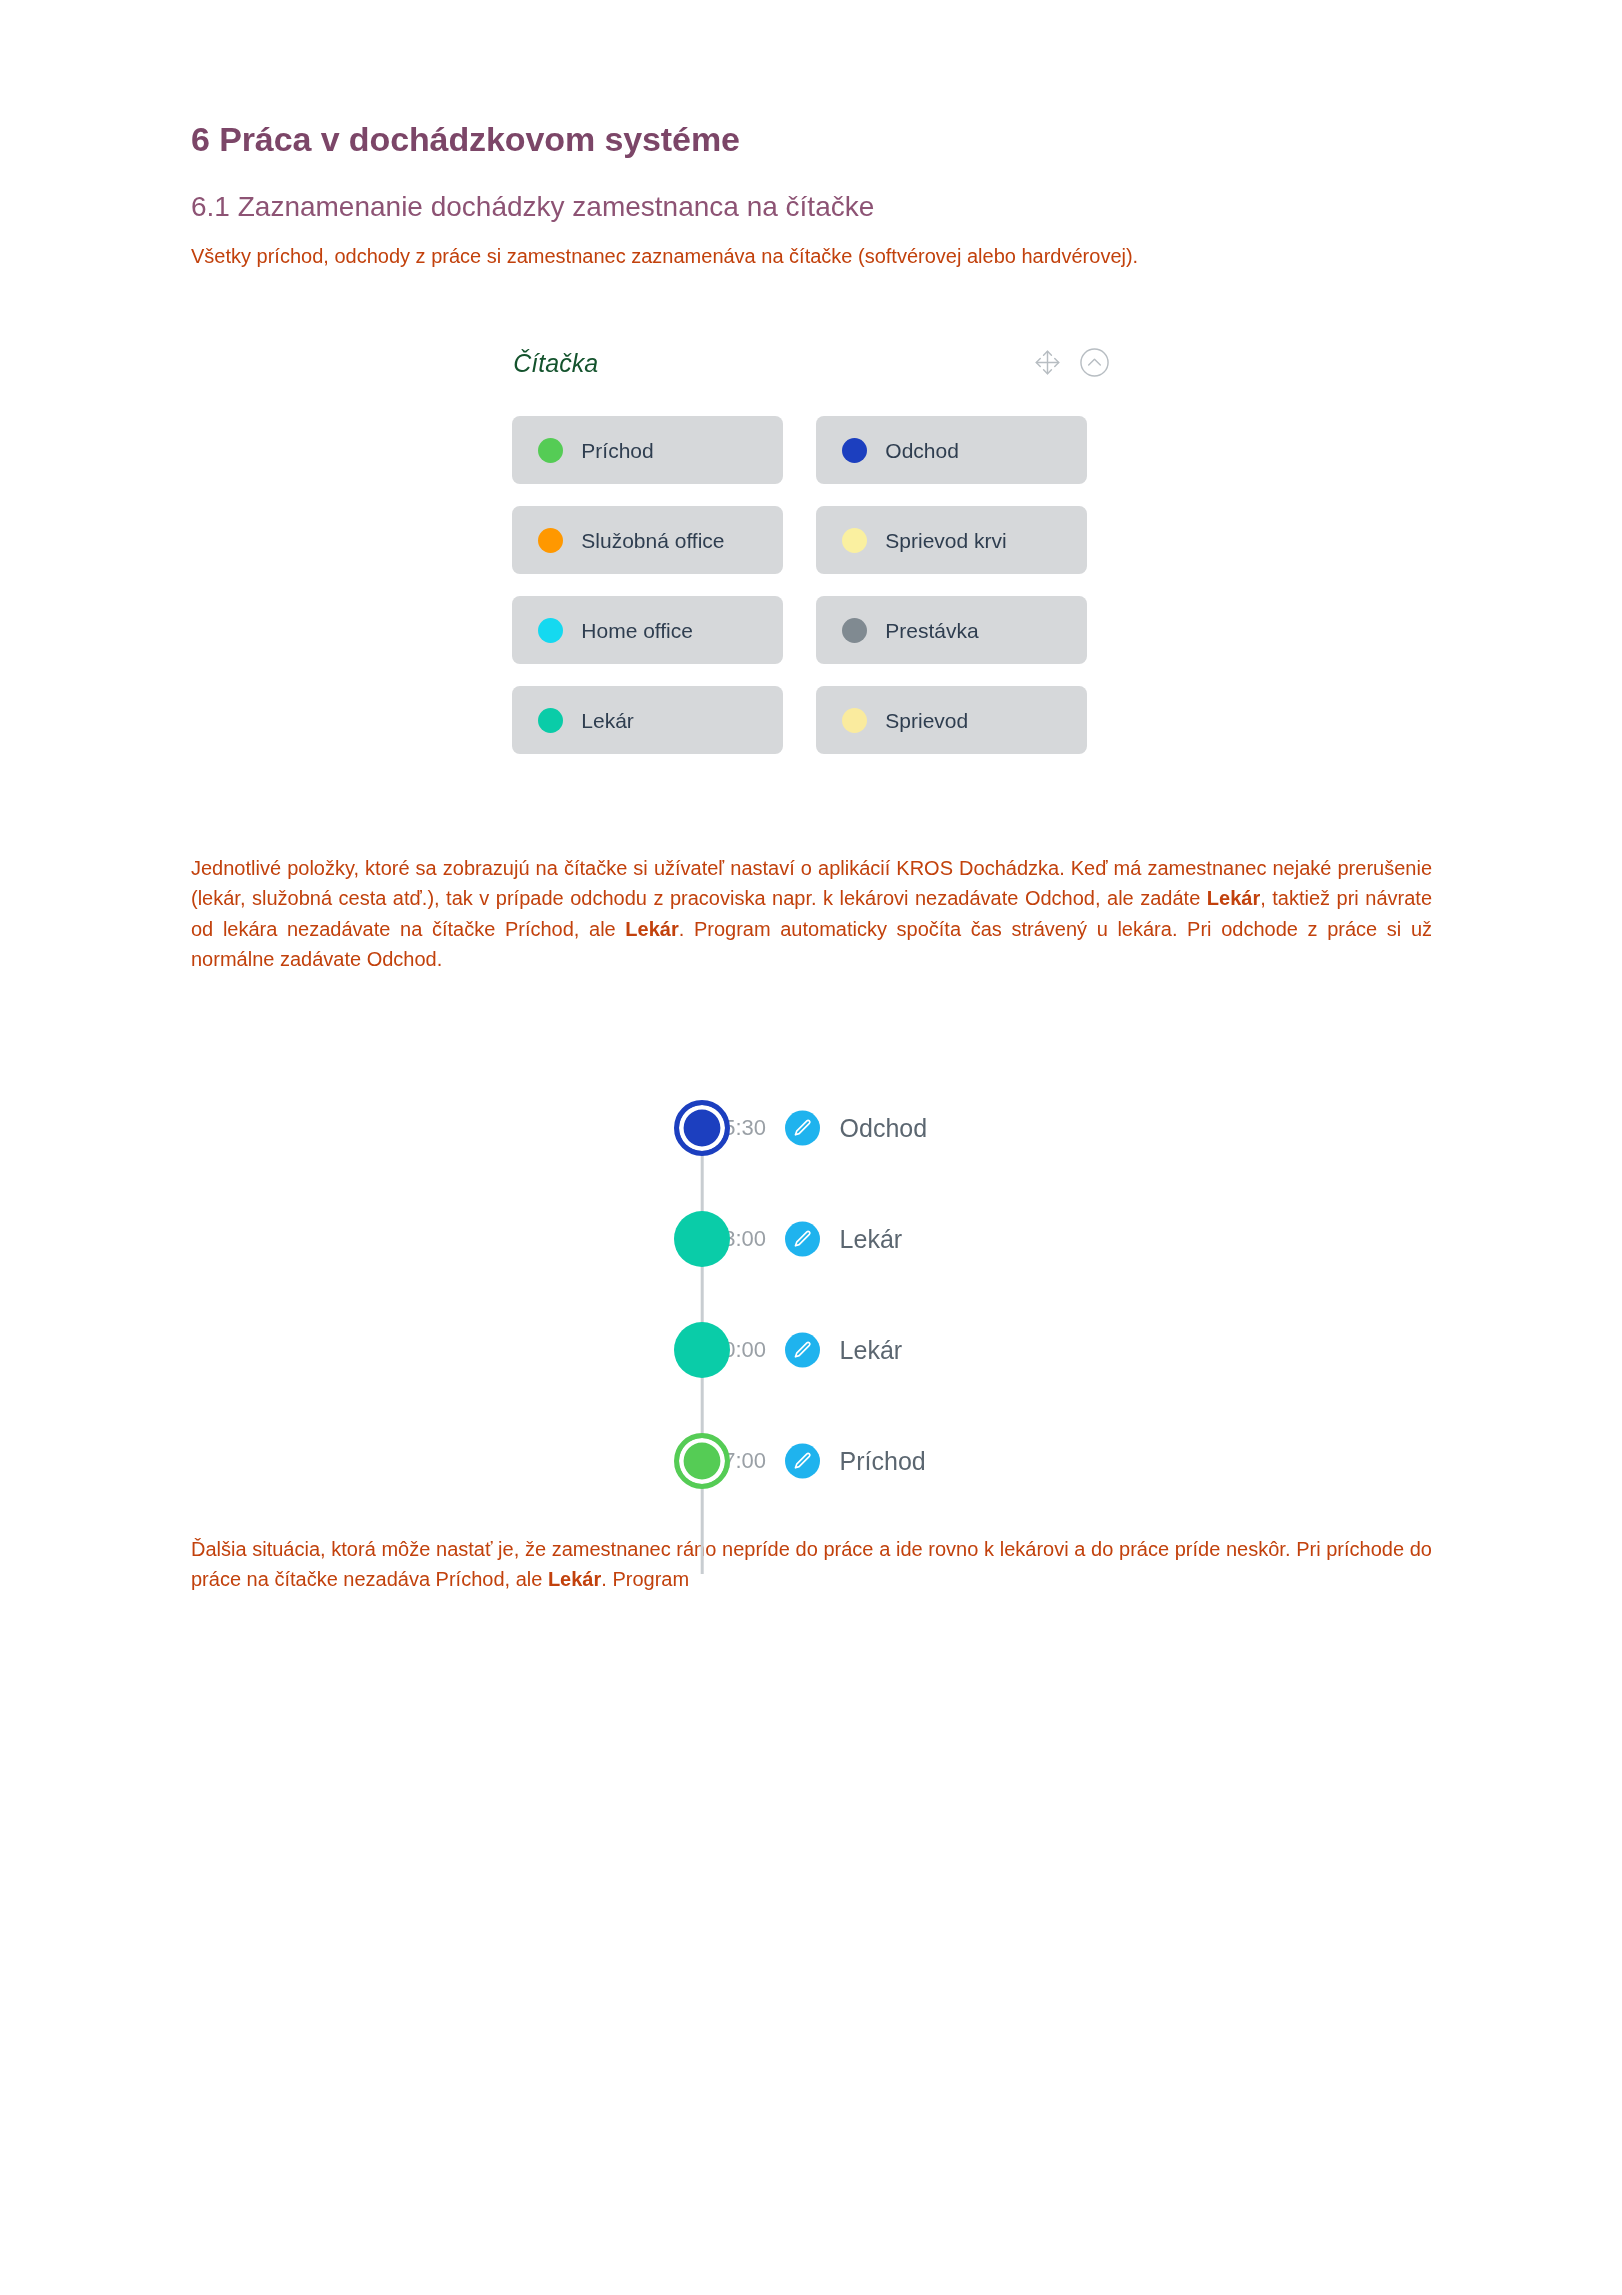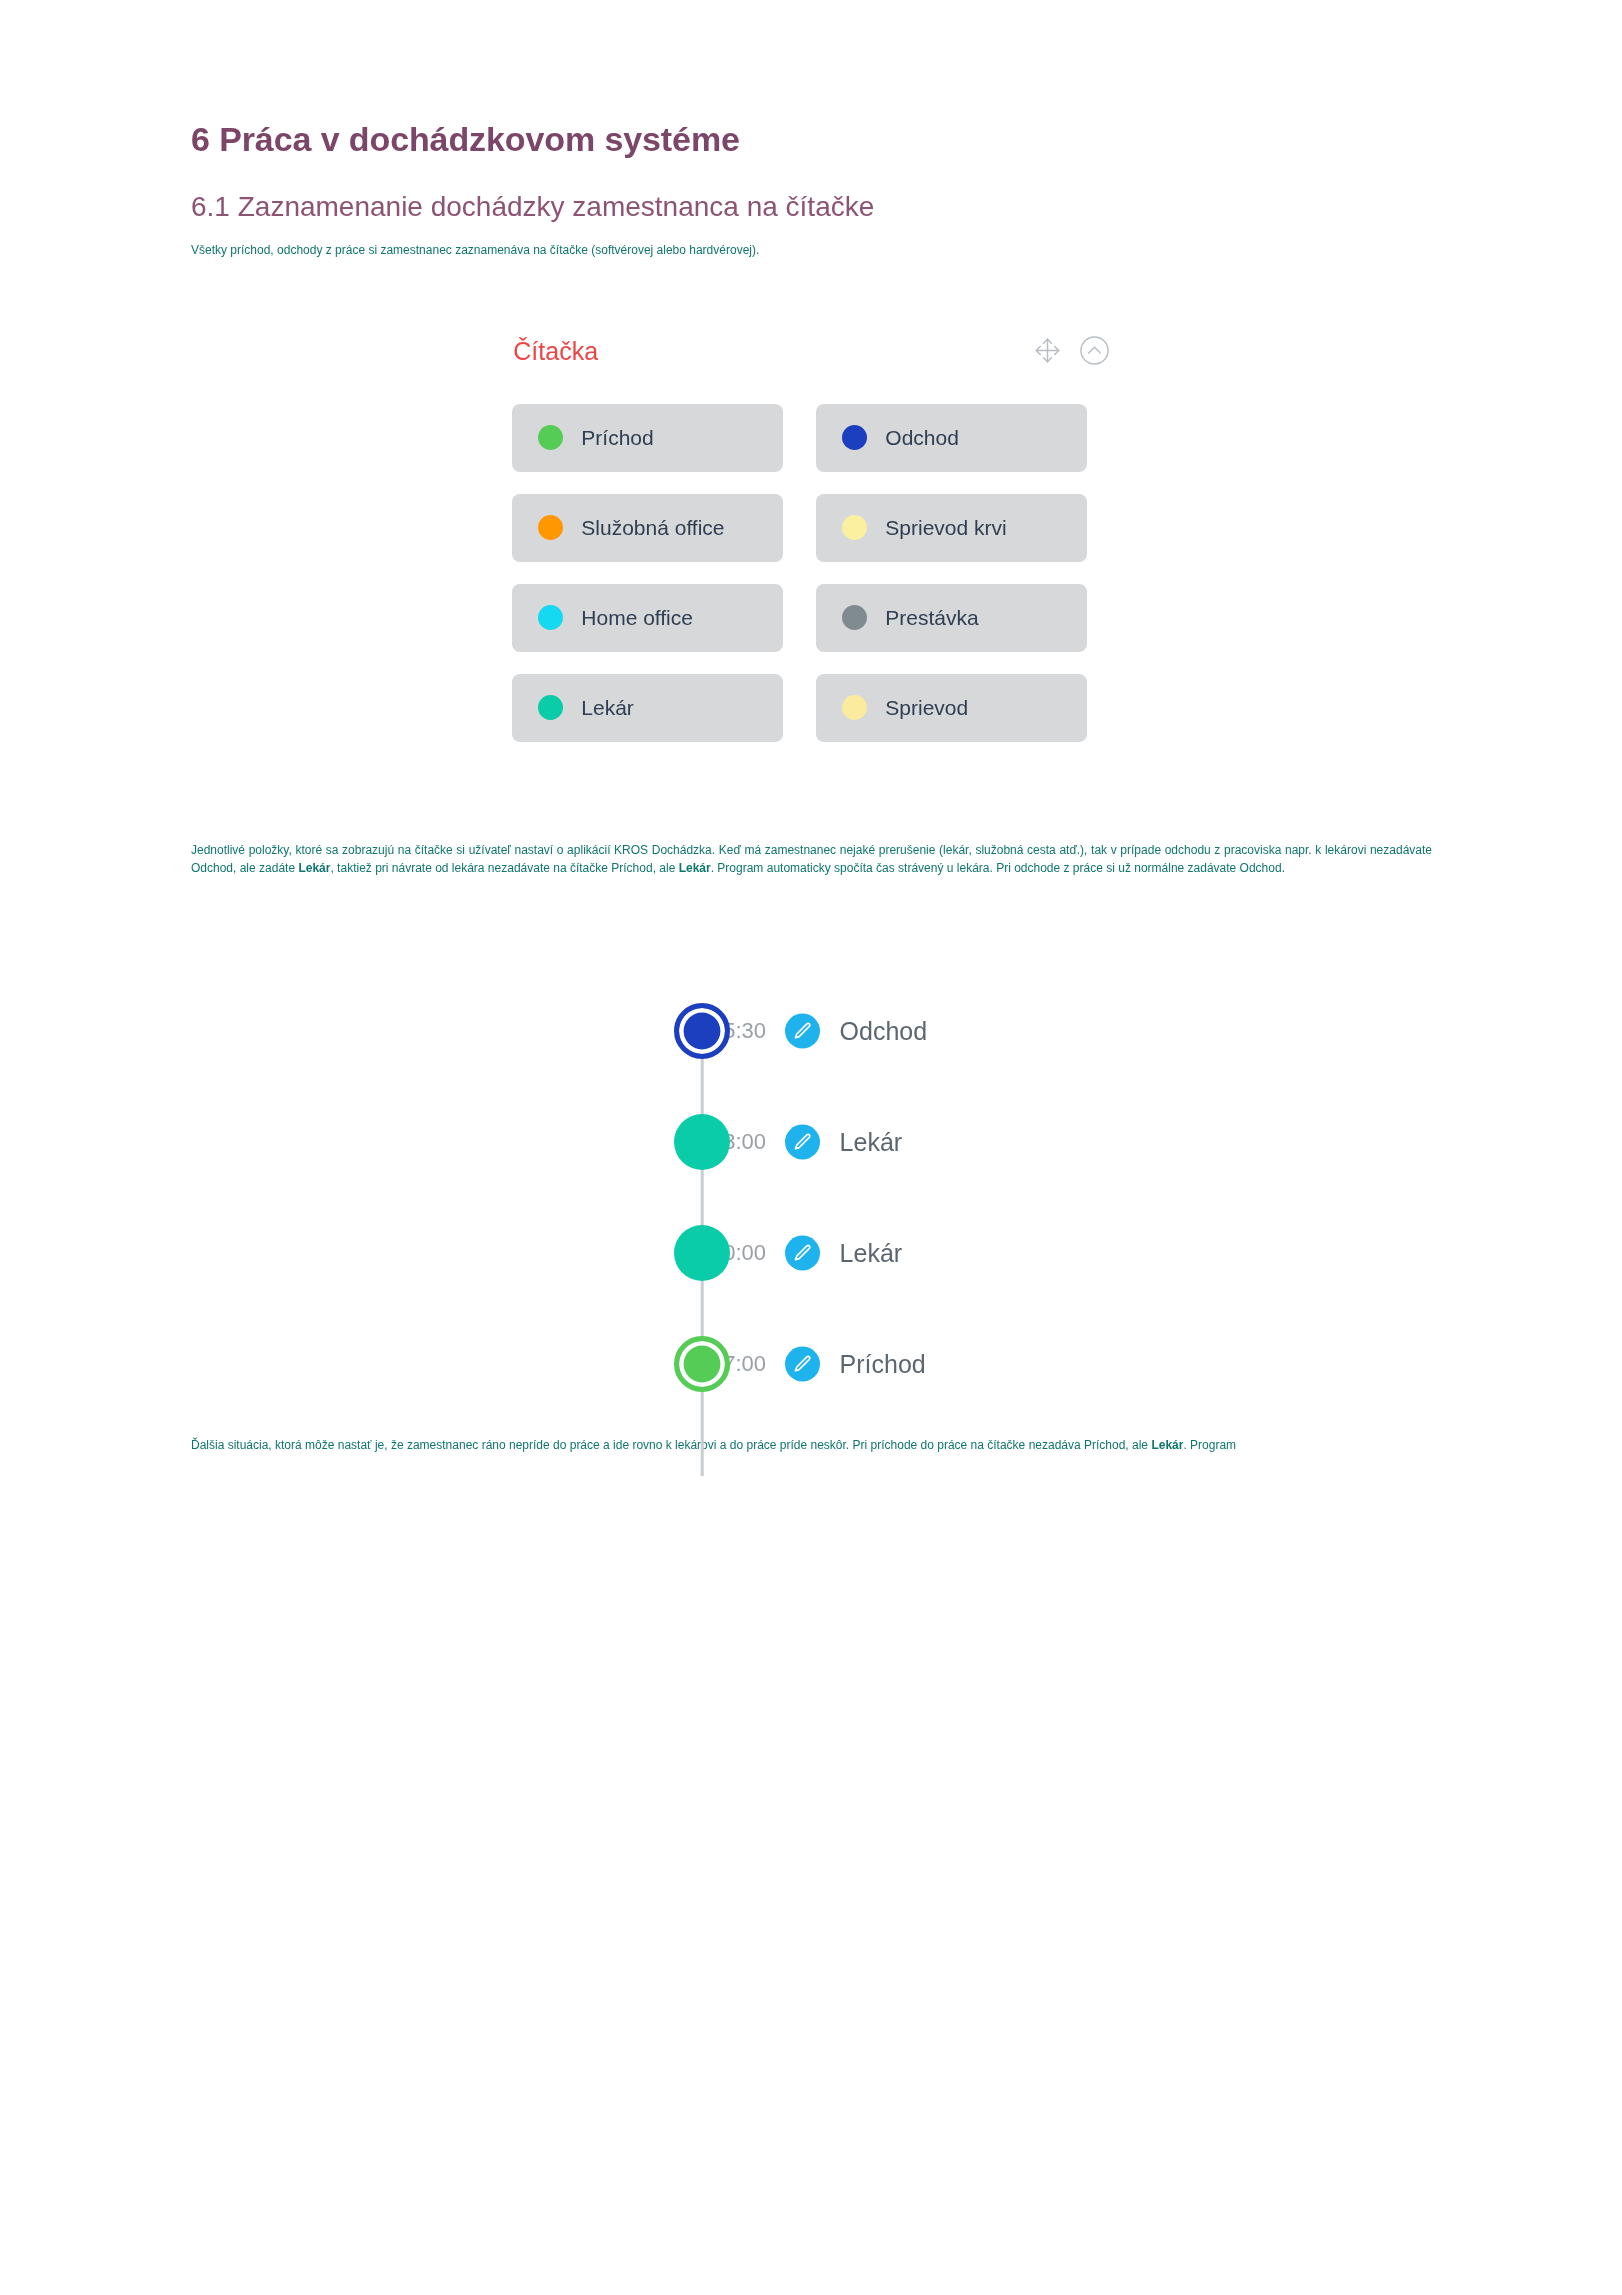--- a/index.html
+++ b/index.html
@@ -35,22 +35,22 @@
   .h2 {
     color: #8D5374;
     font-size: 28px;
     font-weight: normal;
     margin: 31px 0 8px 0;
     line-height: 1.2;
   }
 
   
   .para {
-    color: #0f766e;
-    font-size: 12px;
+    color: #c2410c;
+    font-size: 20px;
     line-height: 1.52;
     text-align: justify;
     margin: 17px 0 0 0;
   }
   .para b { font-weight: bold; }
 
   
   .widget {
     margin: 73px 0 0 0;
     width: 602px;
@@ -58,23 +58,24 @@
     position: relative;
   }
   .widget-head {
     display: flex;
     align-items: center;
     justify-content: space-between;
     height: 39px;
     padding: 0 3.9px 0 1.3px;
   }
   .widget-title {
-    color: #ef4444;
+    color: #14532d;
     font-size: 25px;
     line-height: 1;
+    font-style: italic;
   }
   .widget-head-icons {
     display: flex;
     align-items: center;
     gap: 17px;
   }
   .icon-move, .icon-collapse {
     display: block;
   }
 

